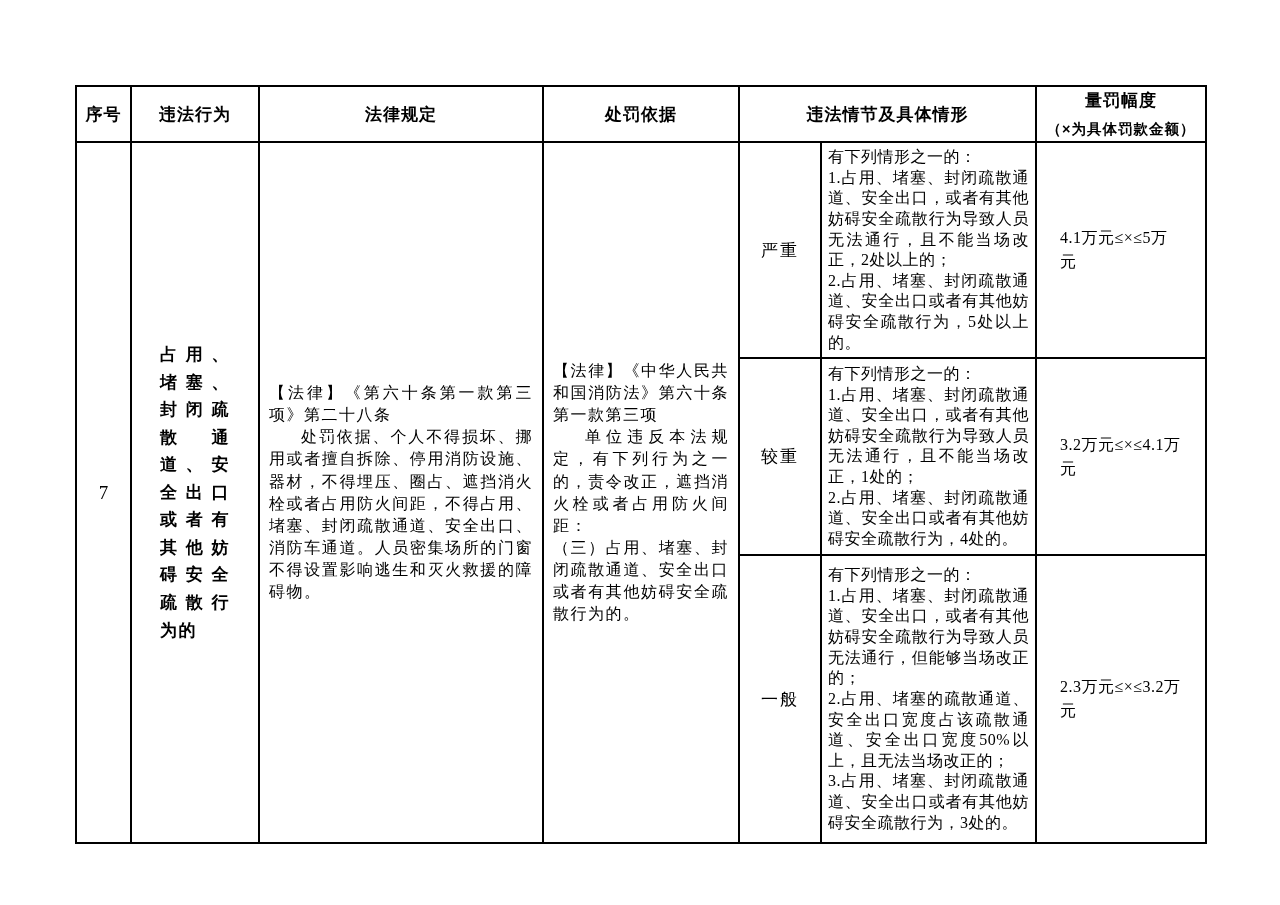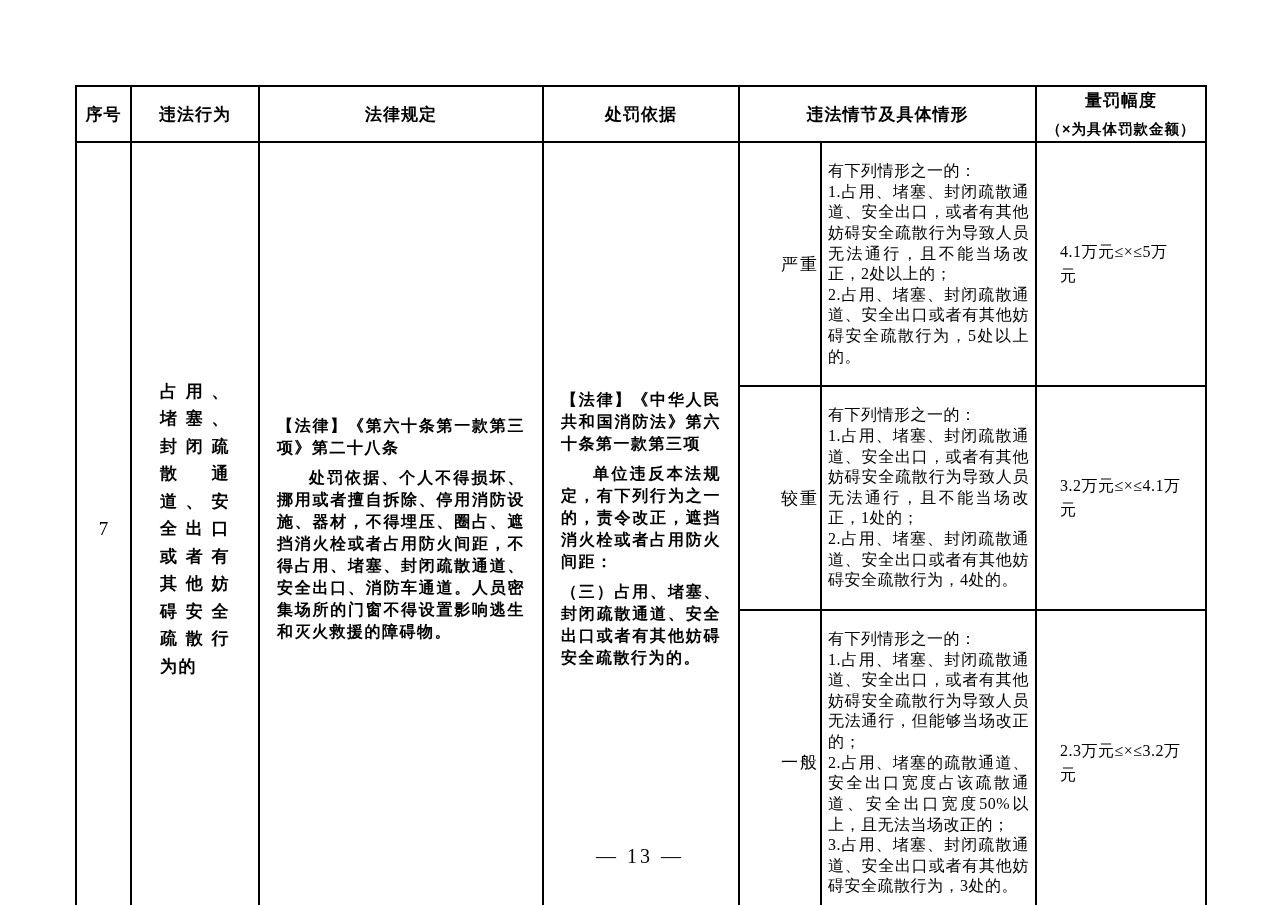--- a/index.html
+++ b/index.html
@@ -68,34 +68,34 @@
     letter-spacing: 1.5px;
   }
   .law-cell, .basis-cell {
     vertical-align: middle;
     font-size: 16px;
     line-height: 1.38;
     text-align: justify;
     padding: 4px 9px;
     letter-spacing: 1.5px;
   }
-  .law-cell p, .basis-cell p { margin: 8px; font-weight: bold; }
+  .law-cell p, .basis-cell p { margin: 0; }
   .indent { text-indent: 2em; }
   .level-cell {
-    text-align: right;
+    text-align: center;
     vertical-align: middle;
     font-size: 17px;
     letter-spacing: 2px;
   }
   .circ-cell {
     font-size: 16px;
     line-height: 1.29;
     text-align: justify;
     vertical-align: middle;
-    padding: 18px 6px;
+    padding: 4px 6px;
     white-space: pre-line;
     letter-spacing: 0.5px;
   }
   .penalty-cell {
     font-size: 16px;
     vertical-align: middle;
     padding: 2px 23px;
     line-height: 1.5;
     letter-spacing: 0.5px;
   }
@@ -169,15 +169,14 @@
       <td class="level-cell">一般</td>
       <td class="circ-cell">有下列情形之一的：
 1.占用、堵塞、封闭疏散通道、安全出口，或者有其他妨碍安全疏散行为导致人员无法通行，但能够当场改正的；
 2.占用、堵塞的疏散通道、安全出口宽度占该疏散通道、安全出口宽度50%以上，且无法当场改正的；
 3.占用、堵塞、封闭疏散通道、安全出口或者有其他妨碍安全疏散行为，3处的。</td>
       <td class="penalty-cell">2.3万元≤×≤3.2万元</td>
     </tr>
   </tbody>
     </table>
 
-  <div class="page-number">— 13 —</div>
 
 </div>
 
 </body></html>

